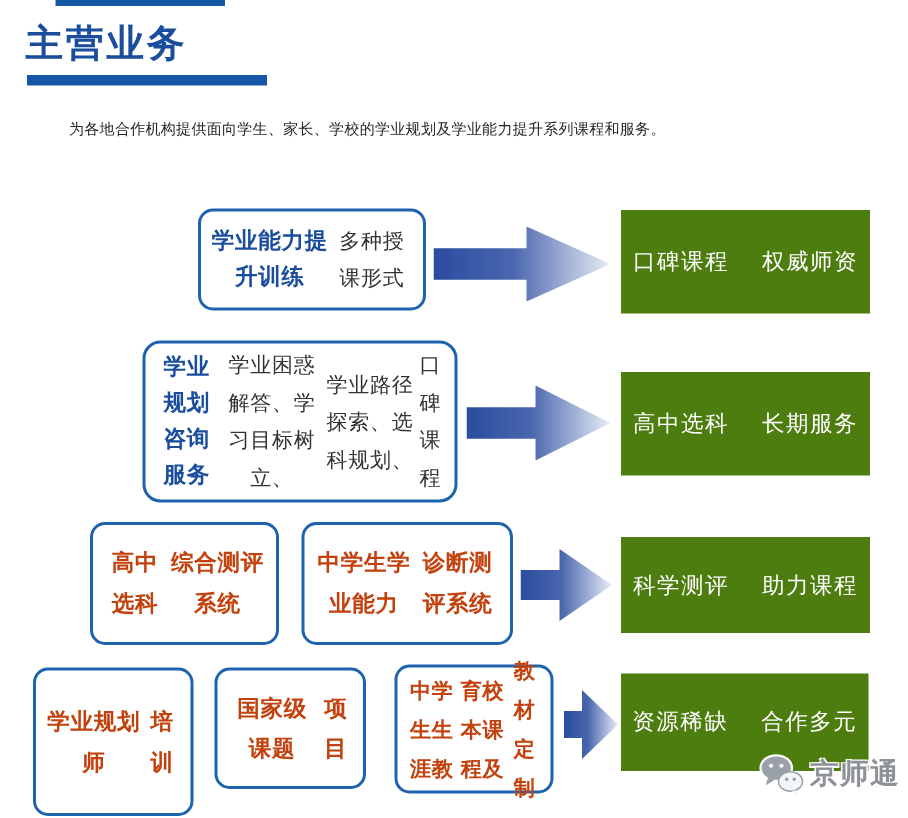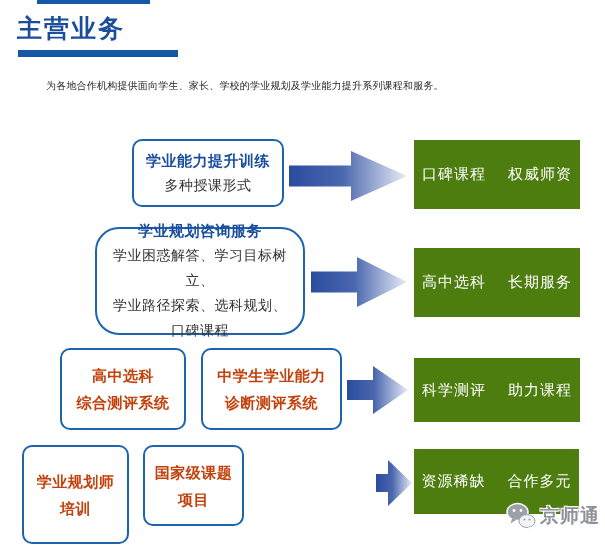--- a/index.html
+++ b/index.html
@@ -9,21 +9,21 @@
   }
   .abs{position:absolute;}
   
   .top-fragment{left:37px;top:0;width:113px;height:4px;background:#1658a7;}
   .page-title{left:17px;top:12px;font-size:25px;font-weight:bold;color:#1a4e9d;letter-spacing:2px;}
   .title-underline{left:18px;top:50px;width:160px;height:7px;background:#1658a7;}
   .description{left:46px;top:79px;width:555px;font-size:10px;color:#262626;letter-spacing:0.2px;}
   
   .hollow-box{
     position:absolute;border:2px solid #1e63ae;border-radius:10px;background:#ffffff;
-    display:flex;flex-direction:column;align-items:center;justify-content:center;
+    display:flex;flex-direction:row;align-items:center;justify-content:center;
     text-align:center;box-sizing:border-box;padding:4px 6px;
   }
   .box-title{font-weight:bold;color:#1a4e9d;font-size:15px;line-height:24px;letter-spacing:0.5px;}
   .box-line{color:#333333;font-size:14px;line-height:25px;letter-spacing:0.5px;}
   .blue-lines .box-line{color:#c2410c;font-weight:bold;font-size:15px;line-height:27px;}
   
   .result-box{
     position:absolute;background:#4d7c0f;color:#ffffff;
     display:flex;align-items:center;justify-content:center;gap:22px;
     font-size:15px;letter-spacing:1px;
@@ -58,21 +58,21 @@
           <stop offset="1" stop-color="#e8ecf7"></stop>
     </linearGradient>
       </defs>
     <polygon points="0,14.5 62,14.5 62,0 118,25 62,50 62,35.5 0,35.5" fill="url(#ag1)"></polygon>
   </svg>
   <div class="result-box" style="left:414px;top:140px;width:166px;height:69px;">
     <span>口碑课程</span>
     <span>权威师资</span>
   </div>
 
-  <div class="hollow-box" style="left:95px;top:227px;width:210px;height:108px;border-radius:24px;">
+  <div class="hollow-box" style="left:95px;top:227px;width:210px;height:108px;border-radius:12px;">
     <div class="box-title">学业规划咨询服务</div>
     <div class="box-line">学业困惑解答、学习目标树立、</div>
     <div class="box-line">学业路径探索、选科规划、</div>
     <div class="box-line">口碑课程</div>
   </div>
   <svg class="arrow" style="left:311px;top:257px;" width="96" height="50" viewBox="0 0 96 50">
     <defs>
         <linearGradient id="ag2" x1="0" y1="0" x2="1" y2="0">
       <stop offset="0" stop-color="#2a4c9f"></stop>
           <stop offset="0.45" stop-color="#4a67ae"></stop>
@@ -110,20 +110,25 @@
   </div>
 
   <div class="hollow-box blue-lines" style="left:22px;top:445px;width:107px;height:99px;">
     <div class="box-line">学业规划师</div>
     <div class="box-line">培训</div>
   </div>
   <div class="hollow-box blue-lines" style="left:143px;top:445px;width:101px;height:81px;">
     <div class="box-line">国家级课题</div>
     <div class="box-line">项目</div>
   </div>
+  <div class="hollow-box blue-lines" style="left:263px;top:443px;width:106px;height:86px;">
+    <div class="box-line" style="line-height:26px;font-size:14px;">中学生生涯教</div>
+    <div class="box-line" style="line-height:26px;font-size:14px;">育校本课程及</div>
+    <div class="box-line" style="line-height:26px;font-size:14px;">教材定制</div>
+  </div>
   <svg class="arrow" style="left:376px;top:460px;" width="36" height="46" viewBox="0 0 36 46">
     <defs>
         <linearGradient id="ag4" x1="0" y1="0" x2="1" y2="0">
       <stop offset="0" stop-color="#2a4c9f"></stop>
           <stop offset="0.45" stop-color="#4a67ae"></stop>
           <stop offset="1" stop-color="#e8ecf7"></stop>
     </linearGradient>
       </defs>
     <polygon points="0,14 12,14 12,0 36,23 12,46 12,32 0,32" fill="url(#ag4)"></polygon>
   </svg>

